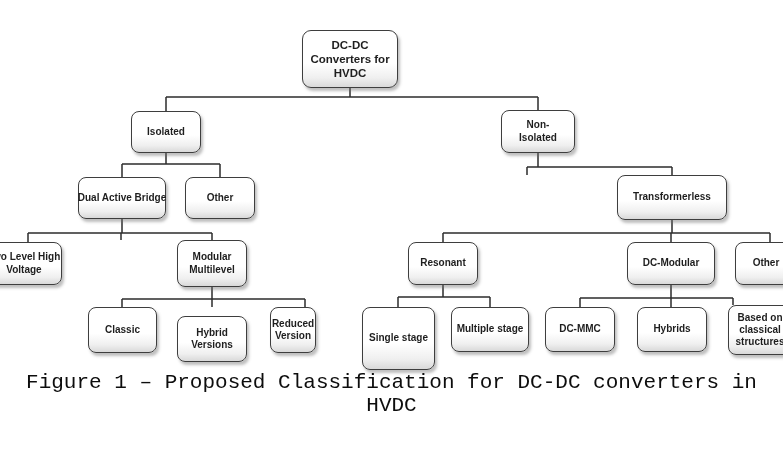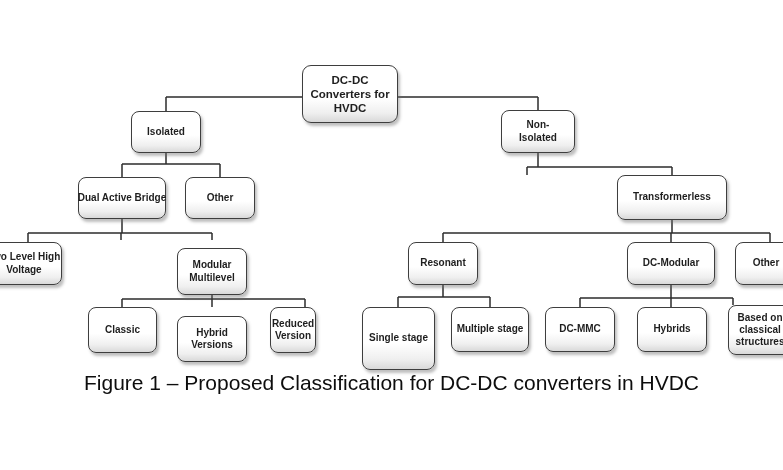--- a/index.html
+++ b/index.html
@@ -26,28 +26,28 @@
     white-space: pre;
     border: 1.6px solid #3e3e3e;
     border-radius: 8px;
     background: linear-gradient(to bottom, #ffffff 0%, #ffffff 58%, #efefef 84%, #d9d9d9 100%);
     box-shadow: 2px 3px 3px rgba(110,110,110,0.45);
     font-weight: bold;
     font-size: 10px;
     line-height: 1.22;
     color: #1e1e1e;
   }
-  .node.root { font-size: 11.5px; border-radius: 9px; margin-top: 35px; }
+  .node.root { font-size: 11.5px; border-radius: 9px; }
   .node.fs-s { font-size: 10px; }
   #caption {
     position: absolute;
     left: 0; top: 371px;
     width: 783px;
     text-align: center;
-    font-family: Liberation Sans, sans-serif;
+    font-family: Liberation Mono, monospace;
     font-size: 21px;
     color: #0d0d0d;
   }
 </style>
 </head>
 <body>
 
 <div id="canvas">
 
   <svg id="connectors" viewBox="0 0 783 470" xmlns="http://www.w3.org/2000/svg" fill="none" stroke="#2d2d2d" stroke-width="1.5">
@@ -71,21 +71,21 @@
 Isolated</div>
 
   <div class="node fs-s" style="left:78px;top:177px;width:88px;height:42px">Dual Active Bridge</div>
 
   <div class="node" style="left:185px;top:177px;width:70px;height:42px">Other</div>
 
   <div class="node fs-s" style="left:-14px;top:242px;width:76px;height:43px">Two Level High
 Voltage</div>
 
 
-  <div class="node" style="left:177px;top:248px;width:70px;height:47px">Modular
+  <div class="node" style="left:177px;top:240px;width:70px;height:47px">Modular
 Multilevel</div>
 
   <div class="node" style="left:88px;top:307px;width:69px;height:46px">Classic</div>
 
   <div class="node" style="left:177px;top:316px;width:70px;height:46px">Hybrid
 Versions</div>
 
   <div class="node" style="left:270px;top:307px;width:46px;height:46px">Reduced
 Version</div>
 

